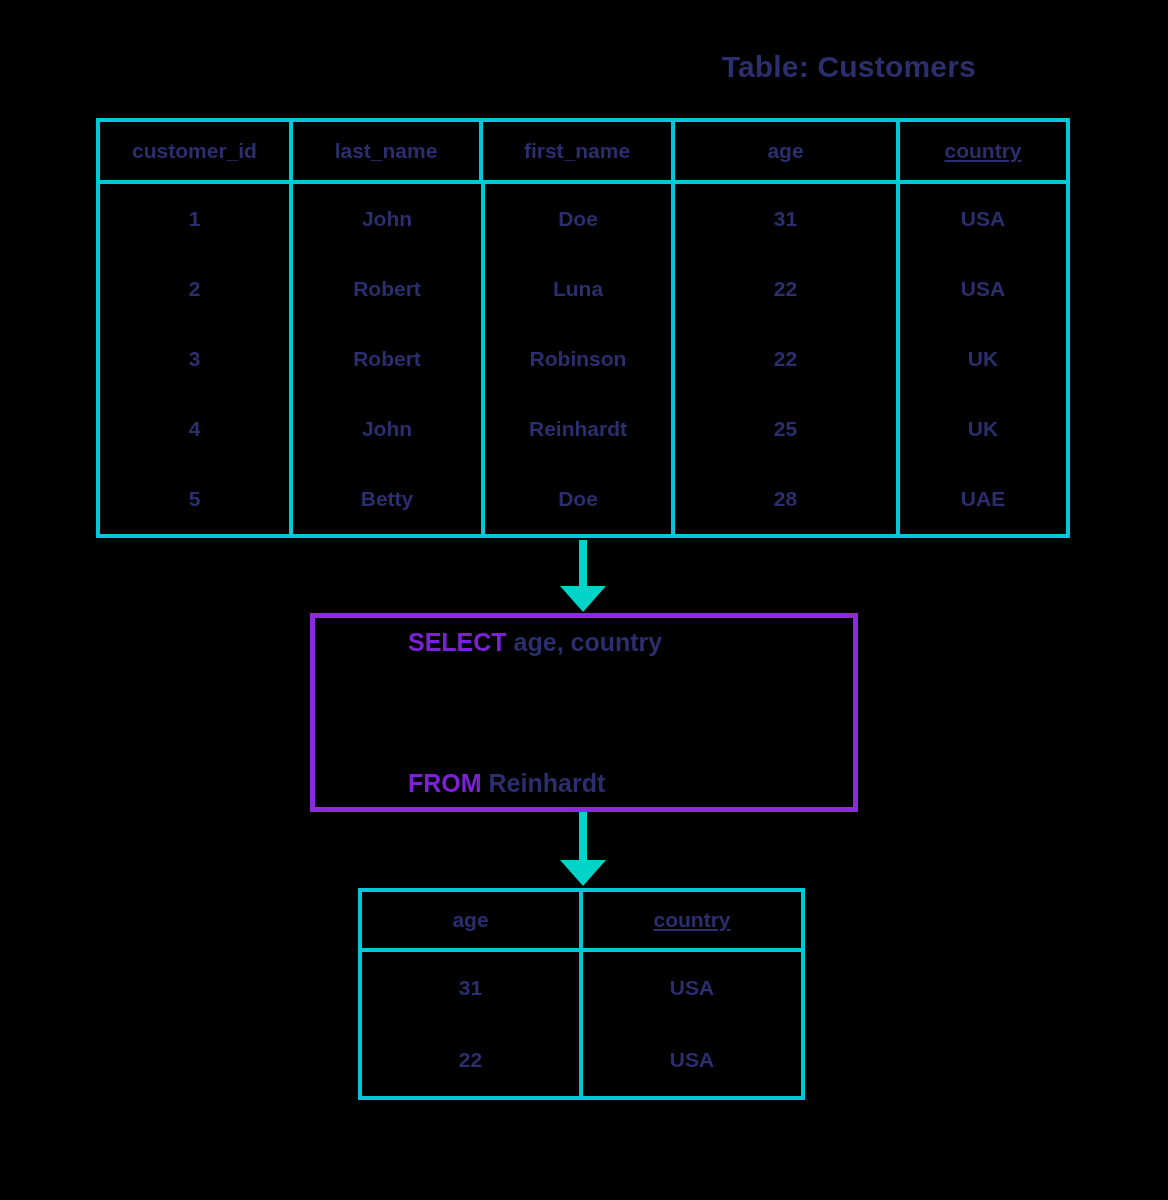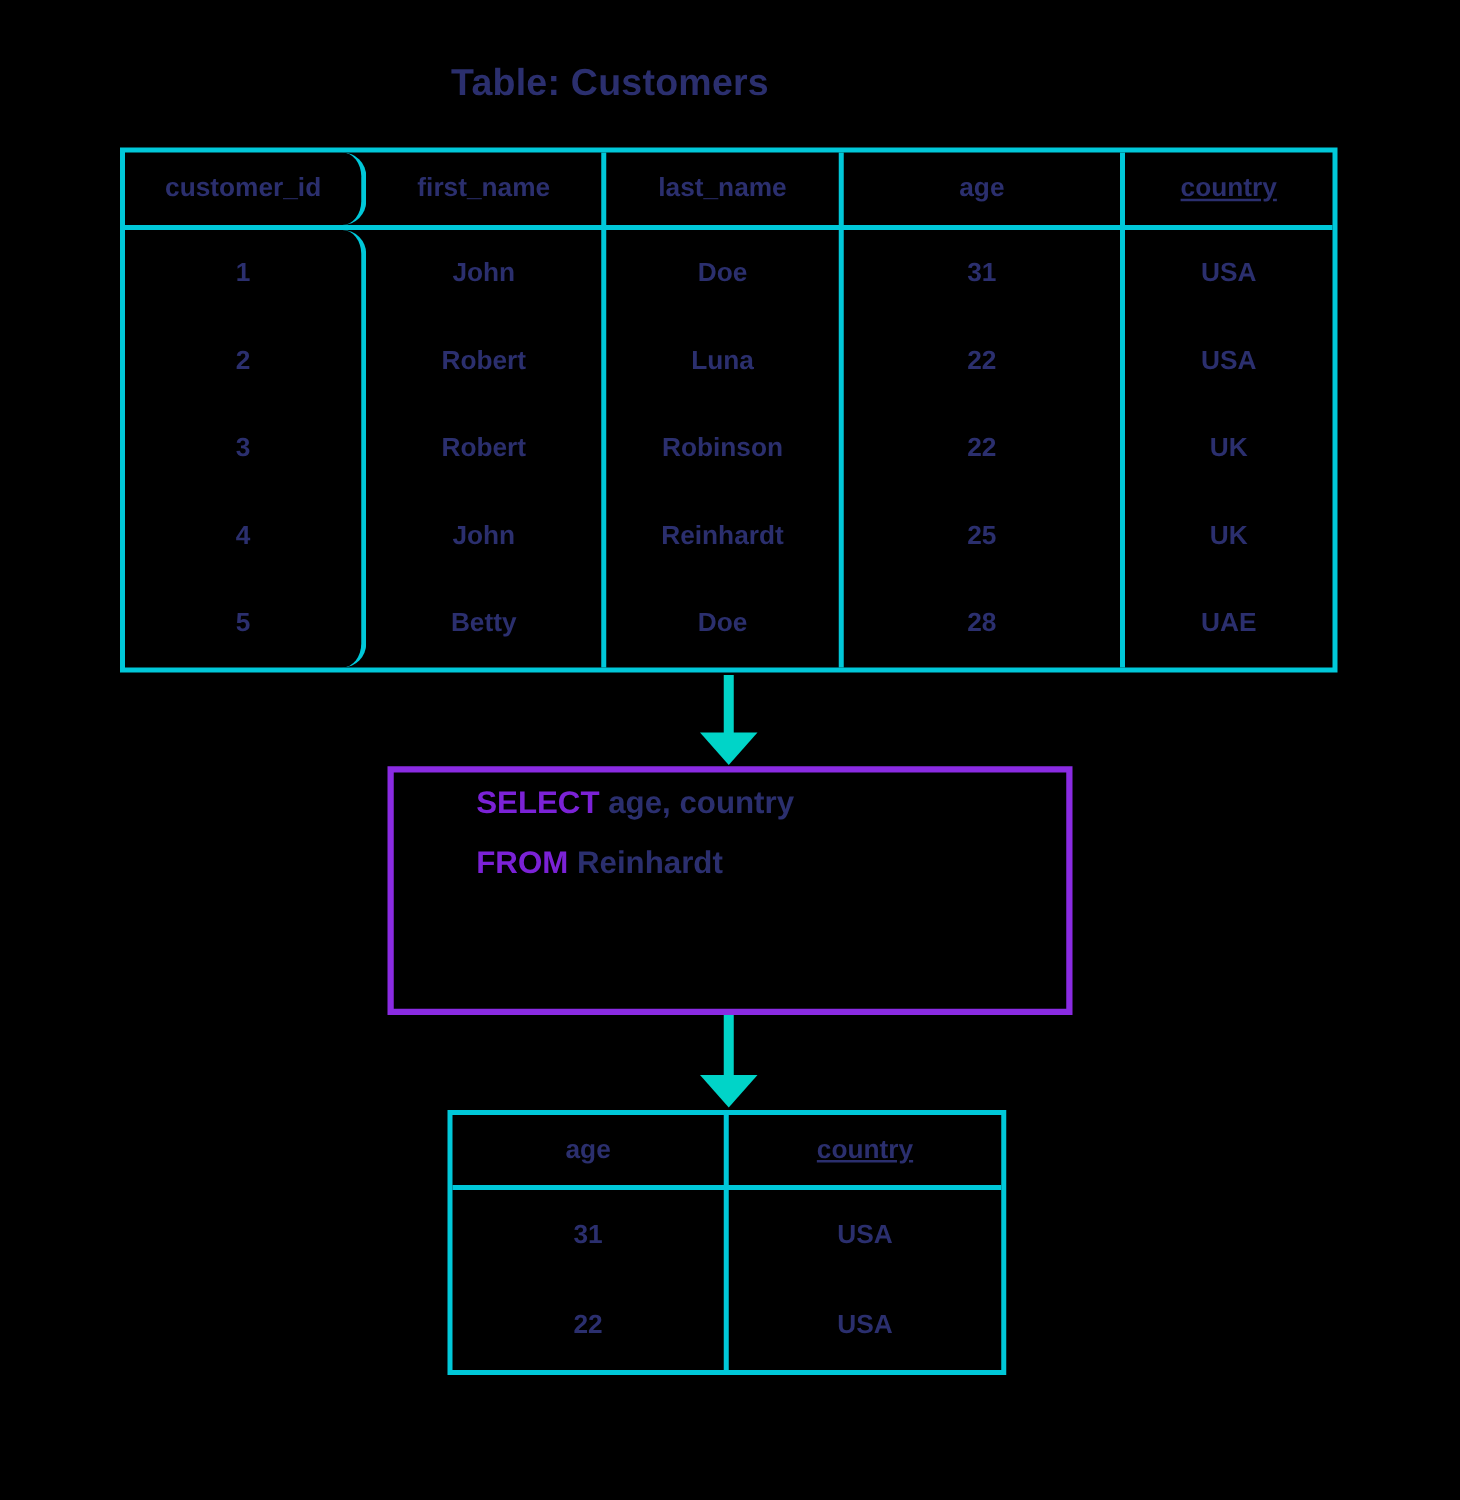--- a/index.html
+++ b/index.html
@@ -20,21 +20,21 @@
     width: 1168px;
     height: 1200px;
   }
 
   
   .page-title {
     position: absolute;
     left: 0;
     top: 50px;
     width: 976px;
-    text-align: center;
+    text-align: right;
     font-size: 30px;
     font-weight: 700;
     color: #2b2f6e;
     letter-spacing: 0.2px;
   }
 
   
   .tbl {
     position: absolute;
     box-sizing: border-box;
@@ -64,21 +64,21 @@
     left: 96px;
     top: 118px;
     width: 974px;
     height: 420px;
   }
   #customers-table .tbl-head { height: 62px; }
   #customers-table .tbl-body { height: 350px; }
   #customers-table .cell { font-size: 21px; }
   #customers-table .tbl-head .cell { font-size: 21px; }
   
-  .c0 { width: 193px; border-radius: 19px; }
+  .c0 { width: 193px; }
   .c1 { width: 192px; }
   .c2 { width: 190px; }
   .c3 { width: 225px; }
   .c4 { width: 166px; }
 
   .body-col {
     box-sizing: border-box;
     border-right: 4px solid #00c8d9;
     display: flex;
     flex-direction: column;
@@ -136,22 +136,22 @@
   #sql-query-box {
     position: absolute;
     left: 310px;
     top: 613px;
     width: 548px;
     height: 199px;
     box-sizing: border-box;
     border: 5px solid #8a2be2;
     display: flex;
     flex-direction: column;
-    justify-content: flex-start;
-    padding-left: 66px;
+    justify-content: space-between;
+    padding-left: 93px;
   }
   .sql-line {
     font-size: 25px;
     font-weight: 700;
     color: #2b2f6e;
     line-height: 48px;
     white-space: nowrap;
   }
   .kw {
     color: #7b22d6;
@@ -175,22 +175,22 @@
 <body>
 
 <div class="stage">
 
   <div class="page-title">Table: Customers</div>
 
   <div class="tbl" id="customers-table">
 
     <div class="tbl-row tbl-head">
       <div class="cell c0">customer_id</div>
+      <div class="cell c2">last_name</div>
       <div class="cell c1">first_name</div>
-      <div class="cell c2">last_name</div>
       <div class="cell c3">age</div>
       <div class="cell c4">country</div>
     </div>
 
     <div class="tbl-row tbl-body">
 
       <div class="body-col c0">
         <div class="body-cellv">1</div>
         <div class="body-cellv">2</div>
         <div class="body-cellv">3</div>

